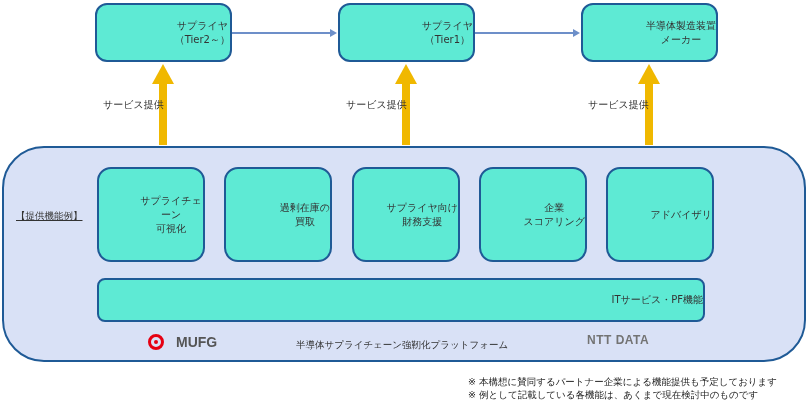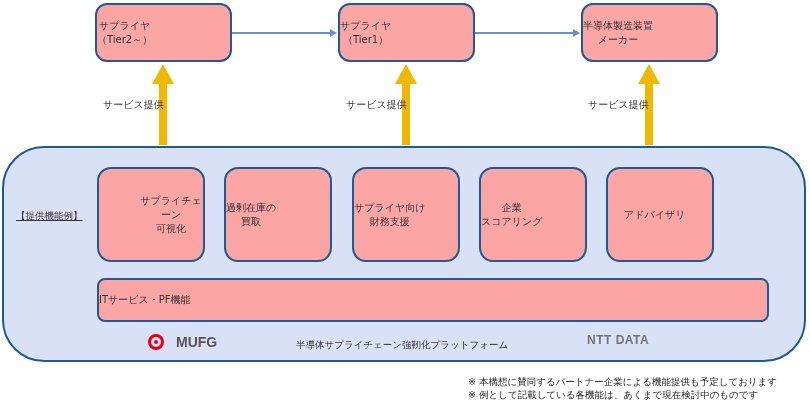--- a/index.html
+++ b/index.html
@@ -1,27 +1,27 @@
 <!DOCTYPE html>
 <html><head>
   <meta charset="utf-8">
   <style>
     html, body { margin: 0; padding: 0; background: #ffffff; }
     body { width: 810px; height: 402px; position: relative; overflow: hidden;
            font-family: "DejaVu Sans", "Liberation Sans", sans-serif; color: #333333; }
-    .box { position: absolute; box-sizing: border-box; background: #fca5a5;
+    .box { position: absolute; box-sizing: border-box; background: #5eead4;
            border: 2px solid #1f5a96; border-radius: 12px;
-           display: flex; align-items: center; justify-content: flex-start;
+           display: flex; align-items: center; justify-content: flex-end;
            text-align: center; font-size: 10px; line-height: 14px; color: #333333; }
     .top-box { top: 3px; height: 59px; width: 137px; }
     .func-box { top: 167px; height: 95px; width: 108px; border-radius: 14px; }
     .platform { position: absolute; left: 2px; top: 146px; width: 804px; height: 216px;
                 box-sizing: border-box; background: #d9e1f6; border: 2px solid #1f5a96;
                 border-radius: 42px; }
-    .it-box { top: 278px; left: 97px; width: 672px; height: 44px; border-radius: 8px; }
+    .it-box { top: 278px; left: 97px; width: 608px; height: 44px; border-radius: 8px; }
     .label-small { position: absolute; font-size: 10px; color: #333333; white-space: nowrap; font-family: Liberation Mono, monospace; }
     .arrow-shaft { position: absolute; width: 8px; background: #f0b800; }
     .arrow-head { position: absolute; width: 0; height: 0;
                   border-left: 11px solid transparent; border-right: 11px solid transparent;
                   border-bottom: 20px solid #f0b800; }
     .line { position: absolute; height: 2px; background: #6d8fc9; }
     .line-head { position: absolute; width: 0; height: 0;
                  border-top: 4px solid transparent; border-bottom: 4px solid transparent;
                  border-left: 7px solid #6d8fc9; }
     .note { position: absolute; left: 468px; font-size: 9.5px; color: #222222; white-space: nowrap; }

